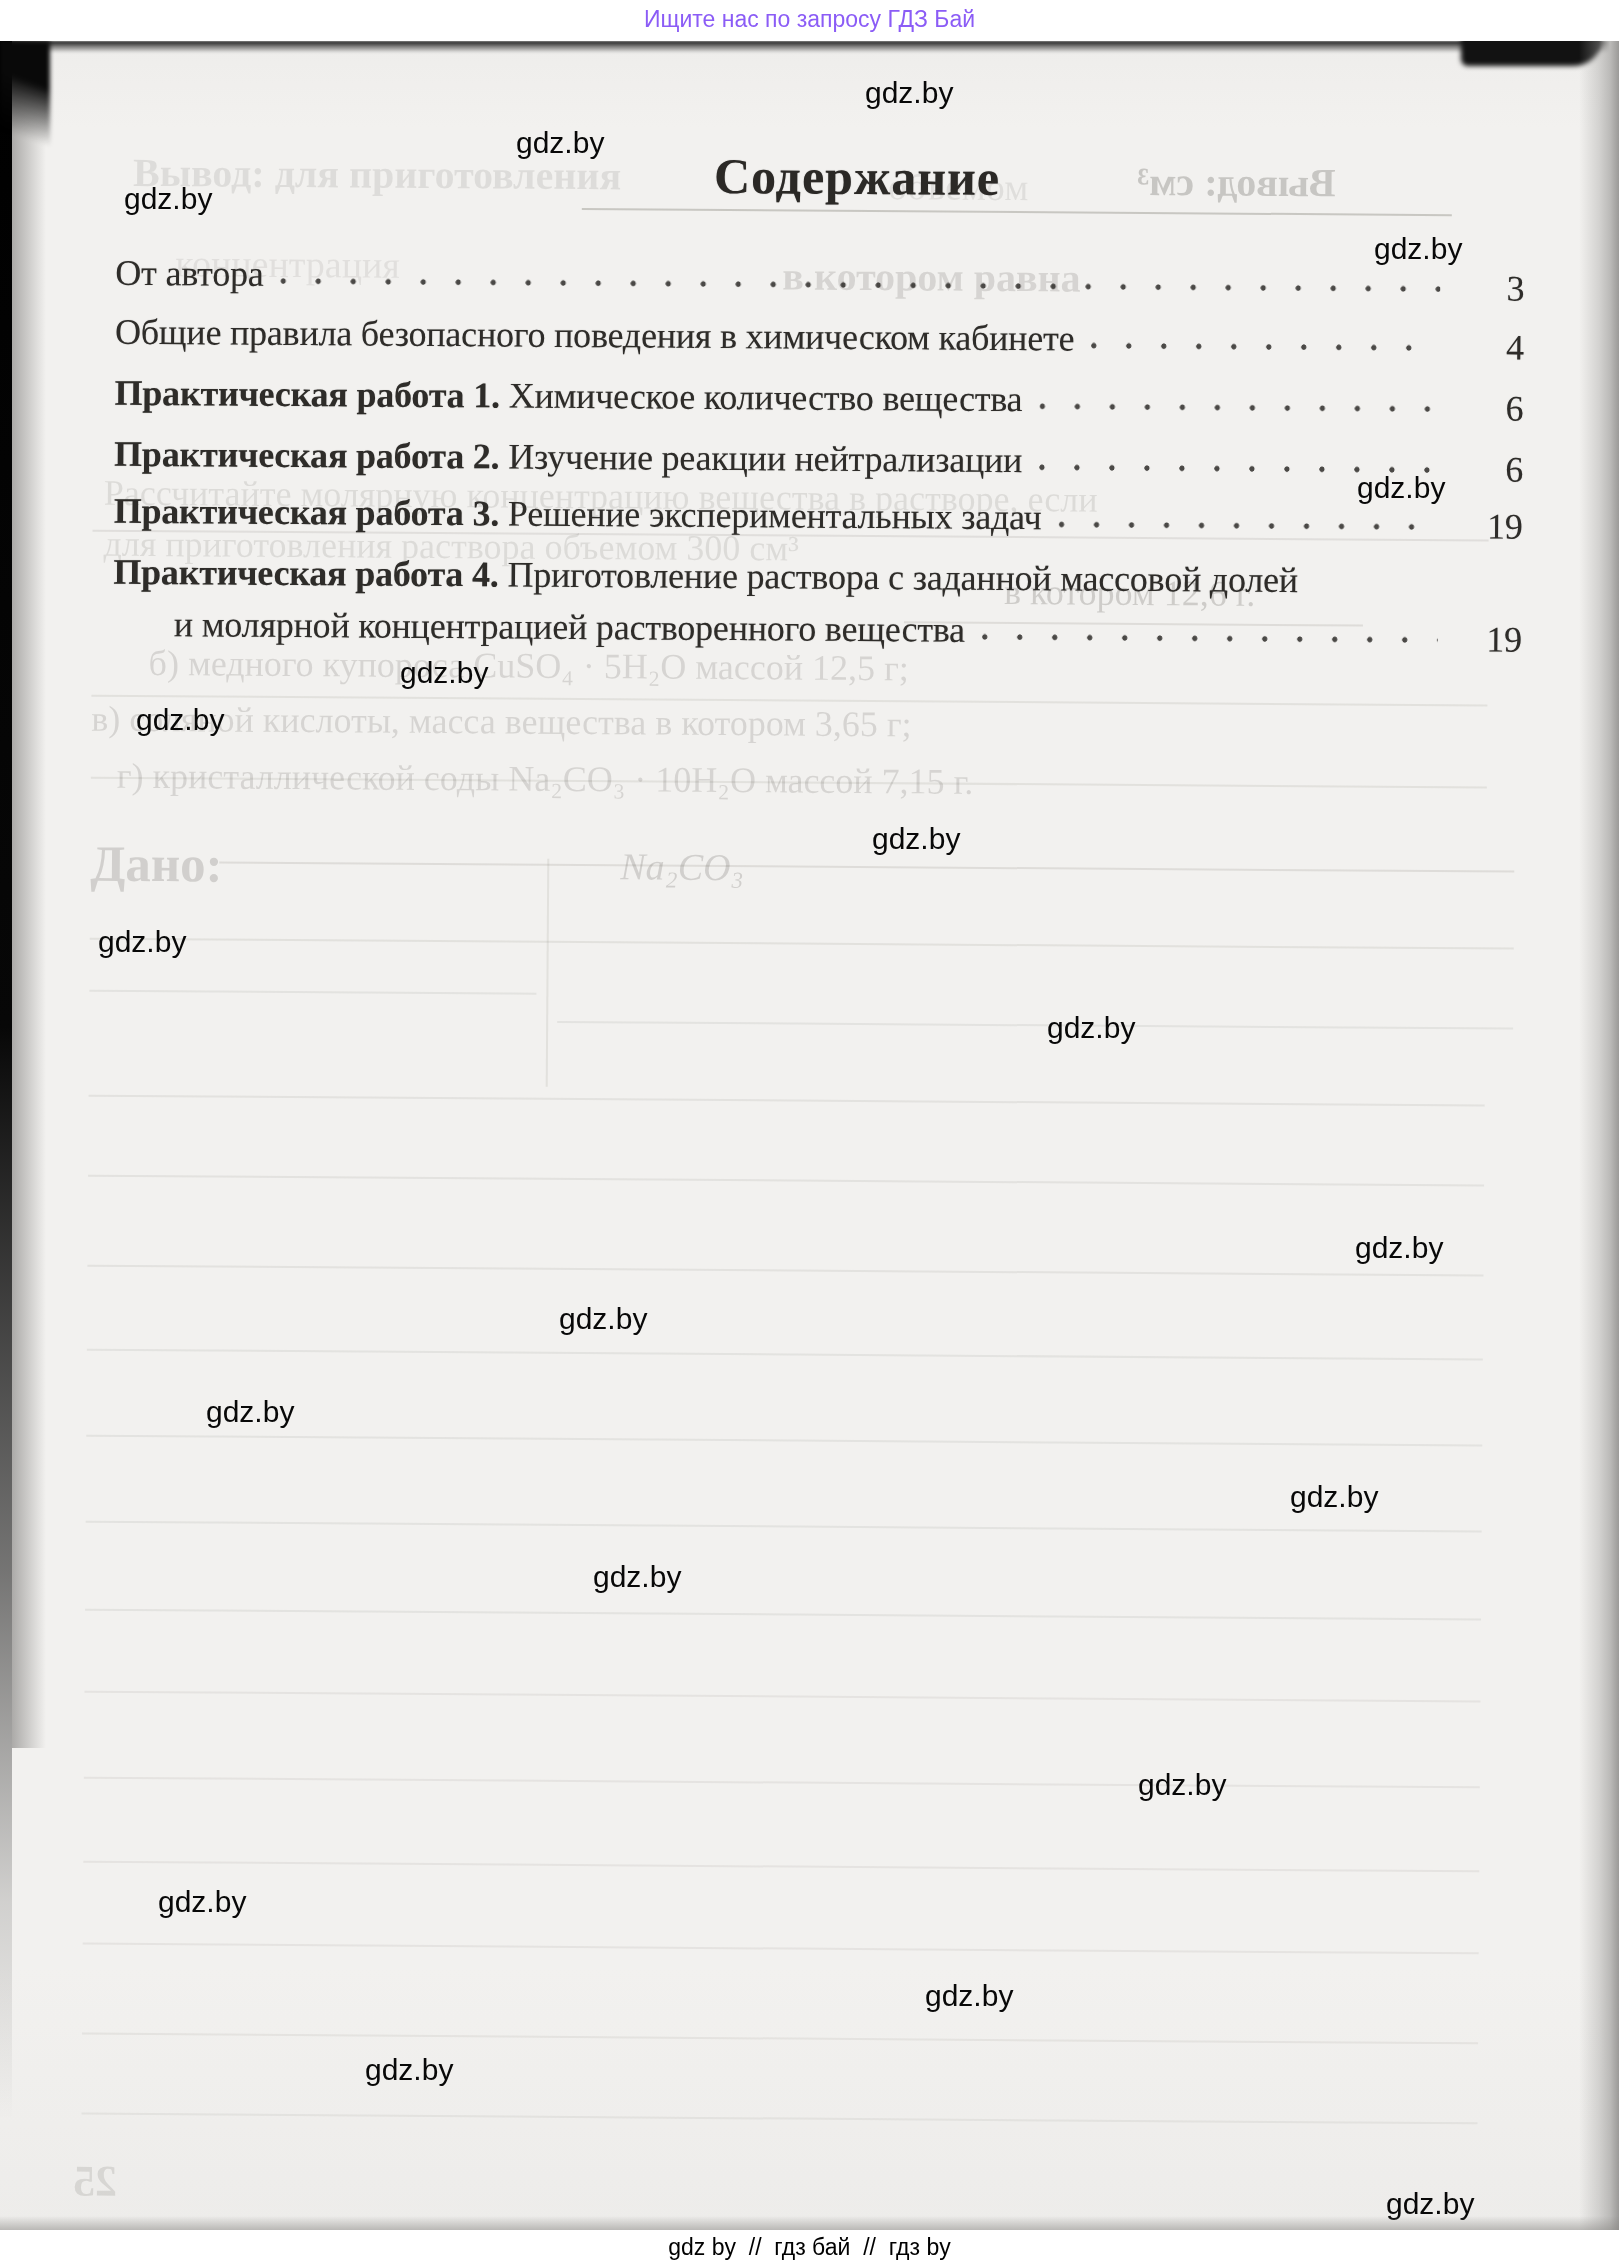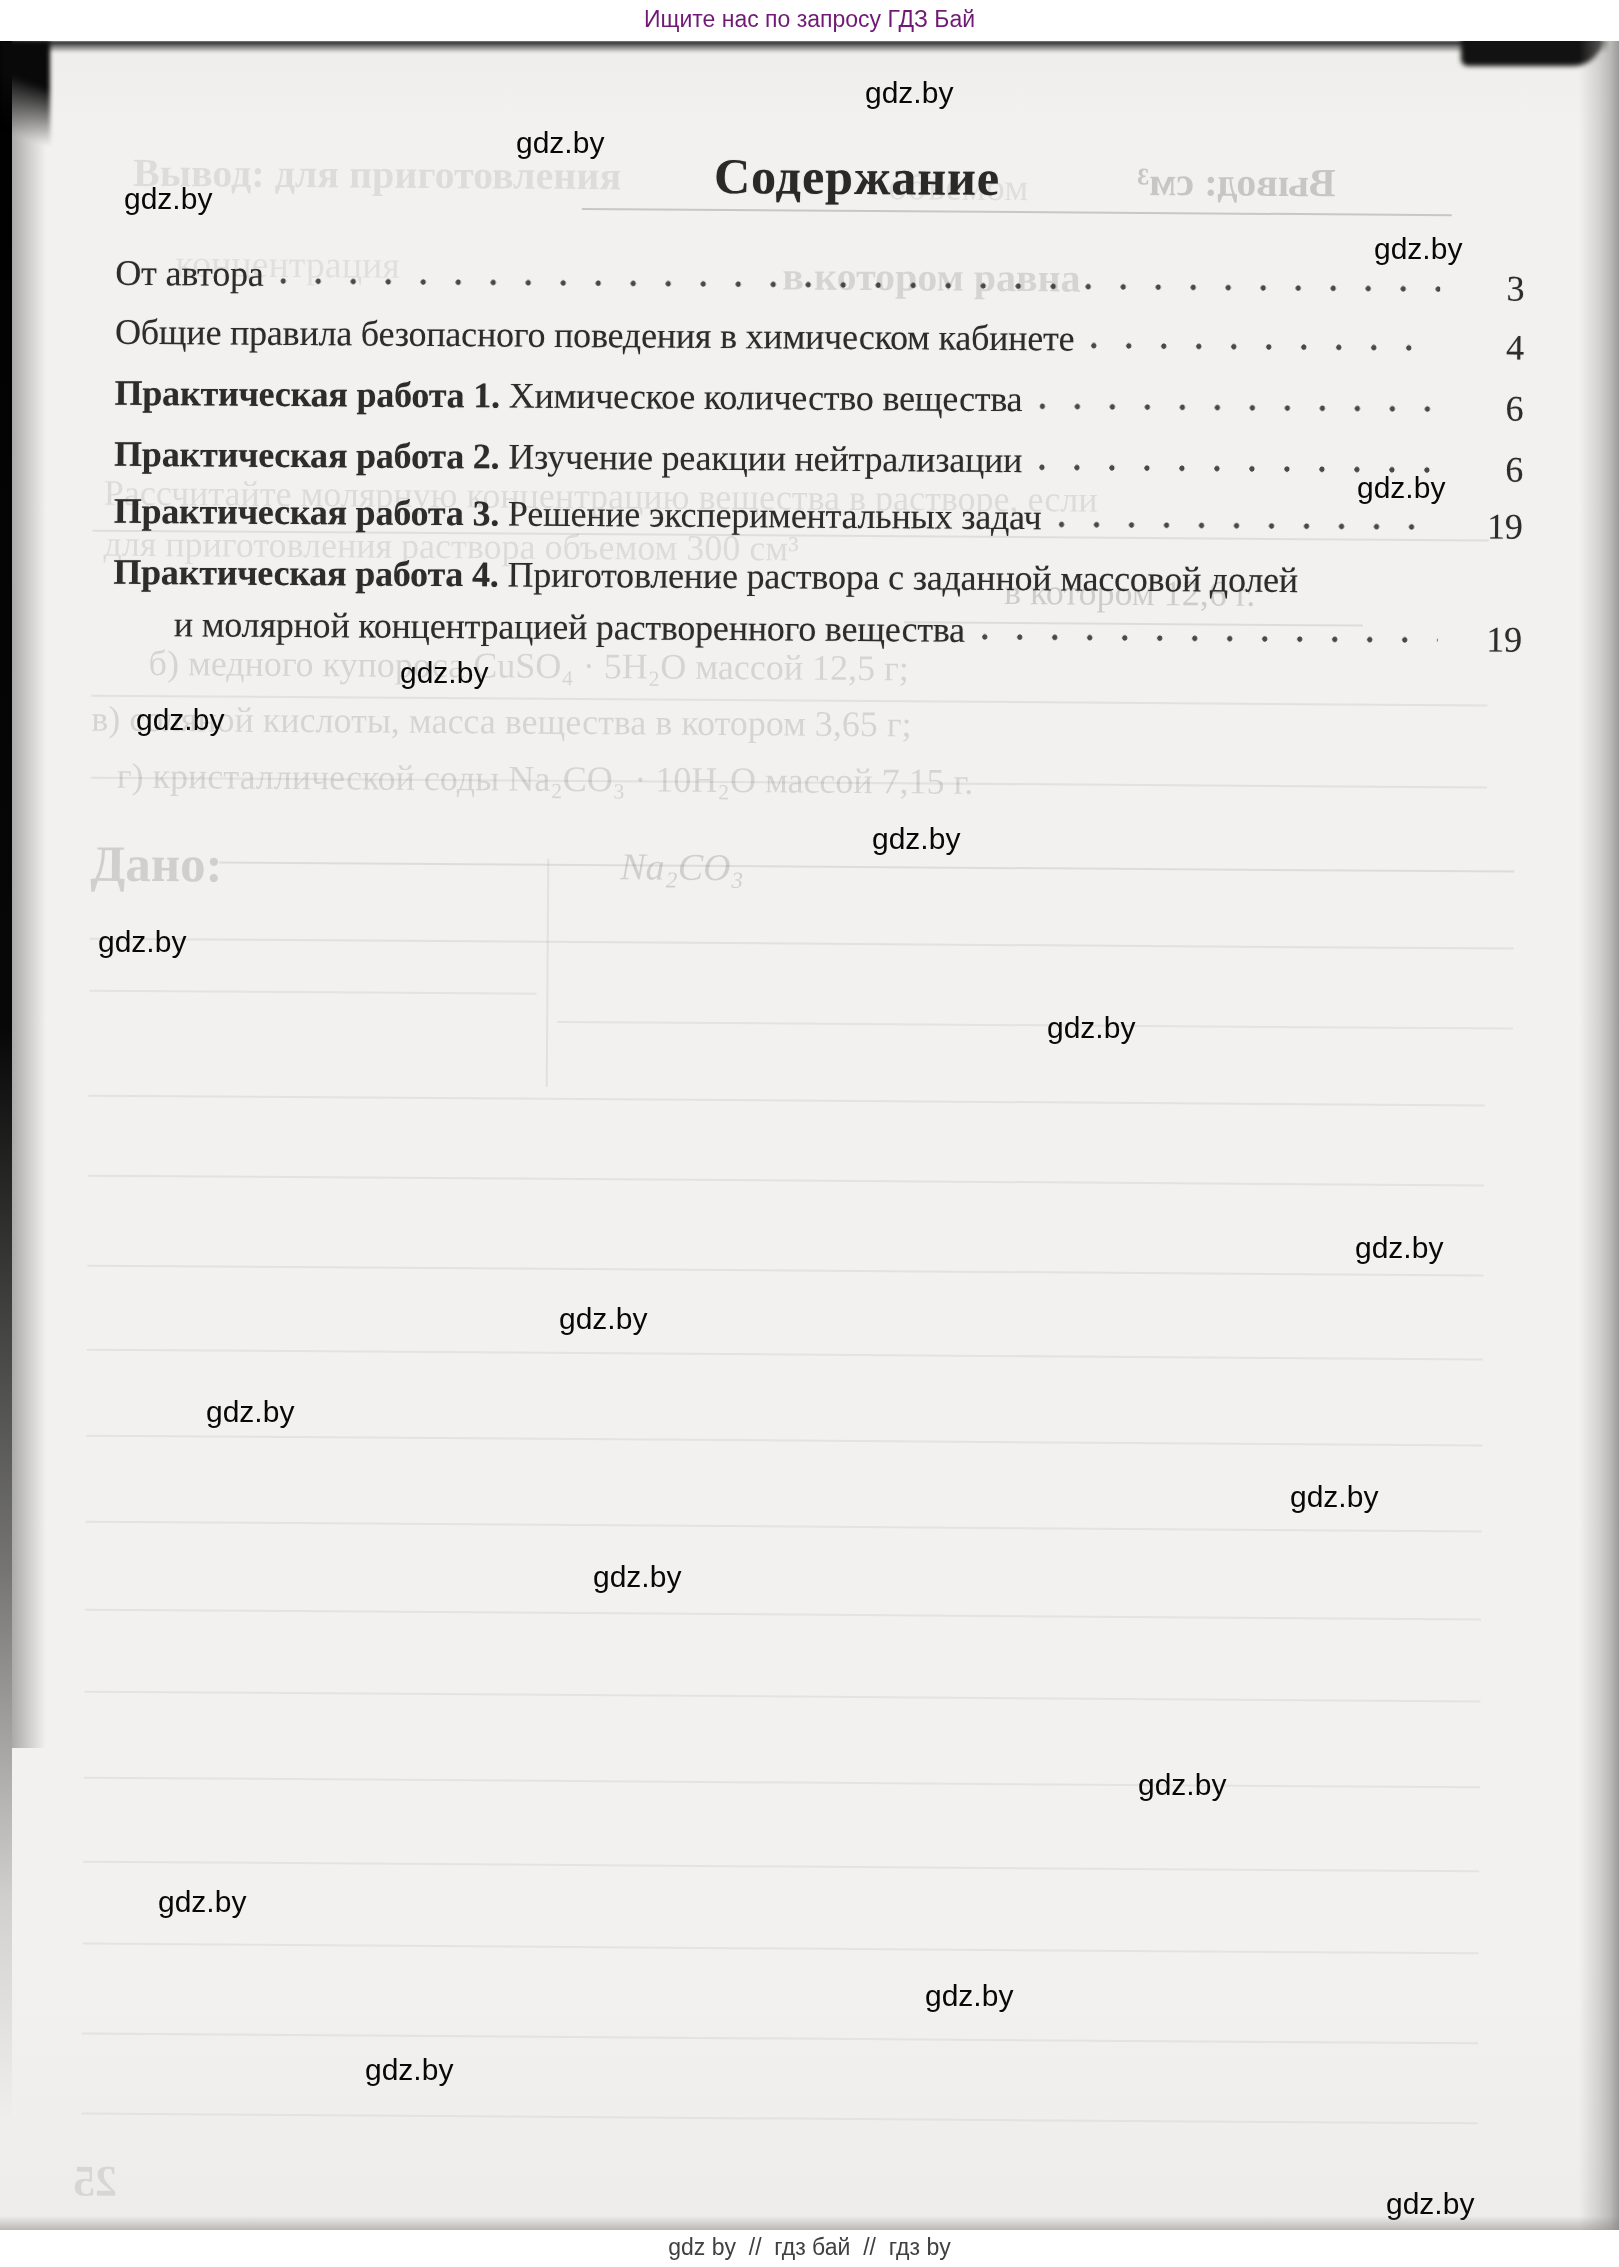--- a/index.html
+++ b/index.html
@@ -82,21 +82,21 @@
   }
   
   .footer{
     position:absolute;top:2233px;left:0;width:1619px;text-align:center;
     font-size:23px;line-height:29px;white-space:pre;font-family:"Liberation Sans",sans-serif;
   }
 </style>
 </head>
 <body>
 
-<div class="promo" style="color:#701a75;">Ищите нас по запросу ГДЗ Бай</div>
+<div class="promo" style="color:#8b5cf6;">Ищите нас по запросу ГДЗ Бай</div>
 
 <div class="scan">
 
   <div class="content">
 
     <div class="gline" style="top:163px;left:583px;width:870px;opacity:.42;"></div>
     <div class="gline" style="top:488px;left:96px;width:1396px;opacity:.18;"></div>
     <div class="gline" style="top:574px;left:908px;width:459px;opacity:.20;"></div>
     <div class="gline" style="top:653px;left:96px;width:1396px;opacity:.16;"></div>
     <div class="gline" style="top:735px;left:96px;width:1396px;opacity:.16;"></div>
@@ -194,14 +194,14 @@
 
   <div class="edge-left"></div>
   <div class="edge-left-fade"></div>
   <div class="edge-top"></div>
   <div class="corner-tl"></div>
   <div class="corner-tr"></div>
   <div class="edge-right"></div>
   <div class="edge-bottom"></div>
 </div>
 
-<div class="footer" style="color:#404040;">gdz by  //  гдз бай  //  гдз by</div>
+<div class="footer" style="color:#000000;">gdz by  //  гдз бай  //  гдз by</div>
 
 
 </body></html>

